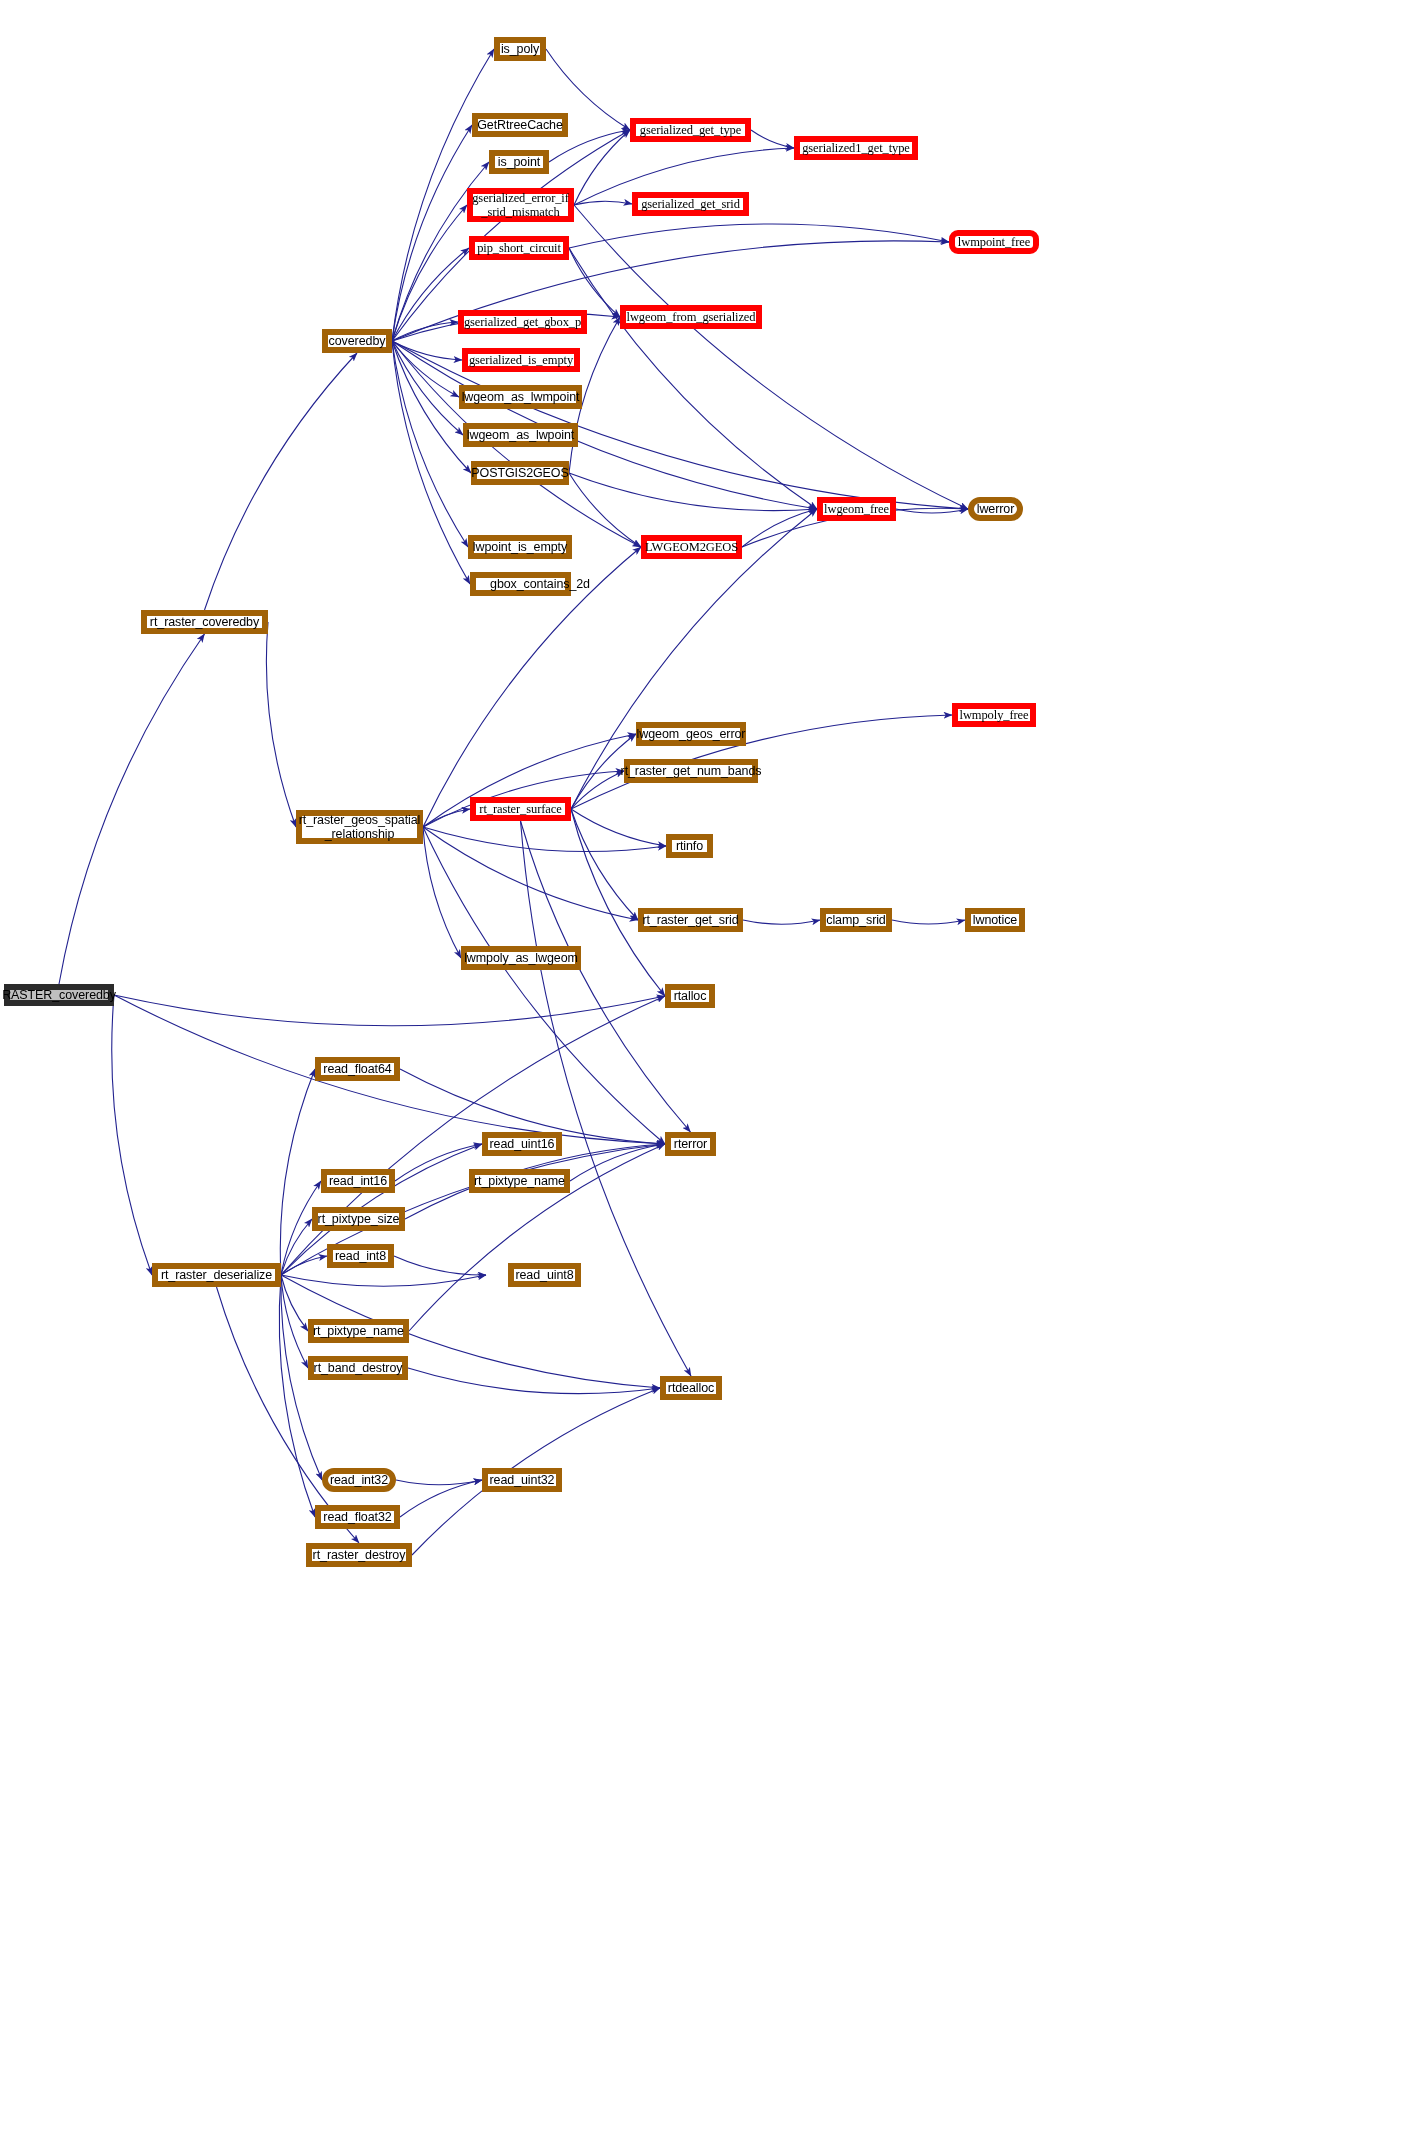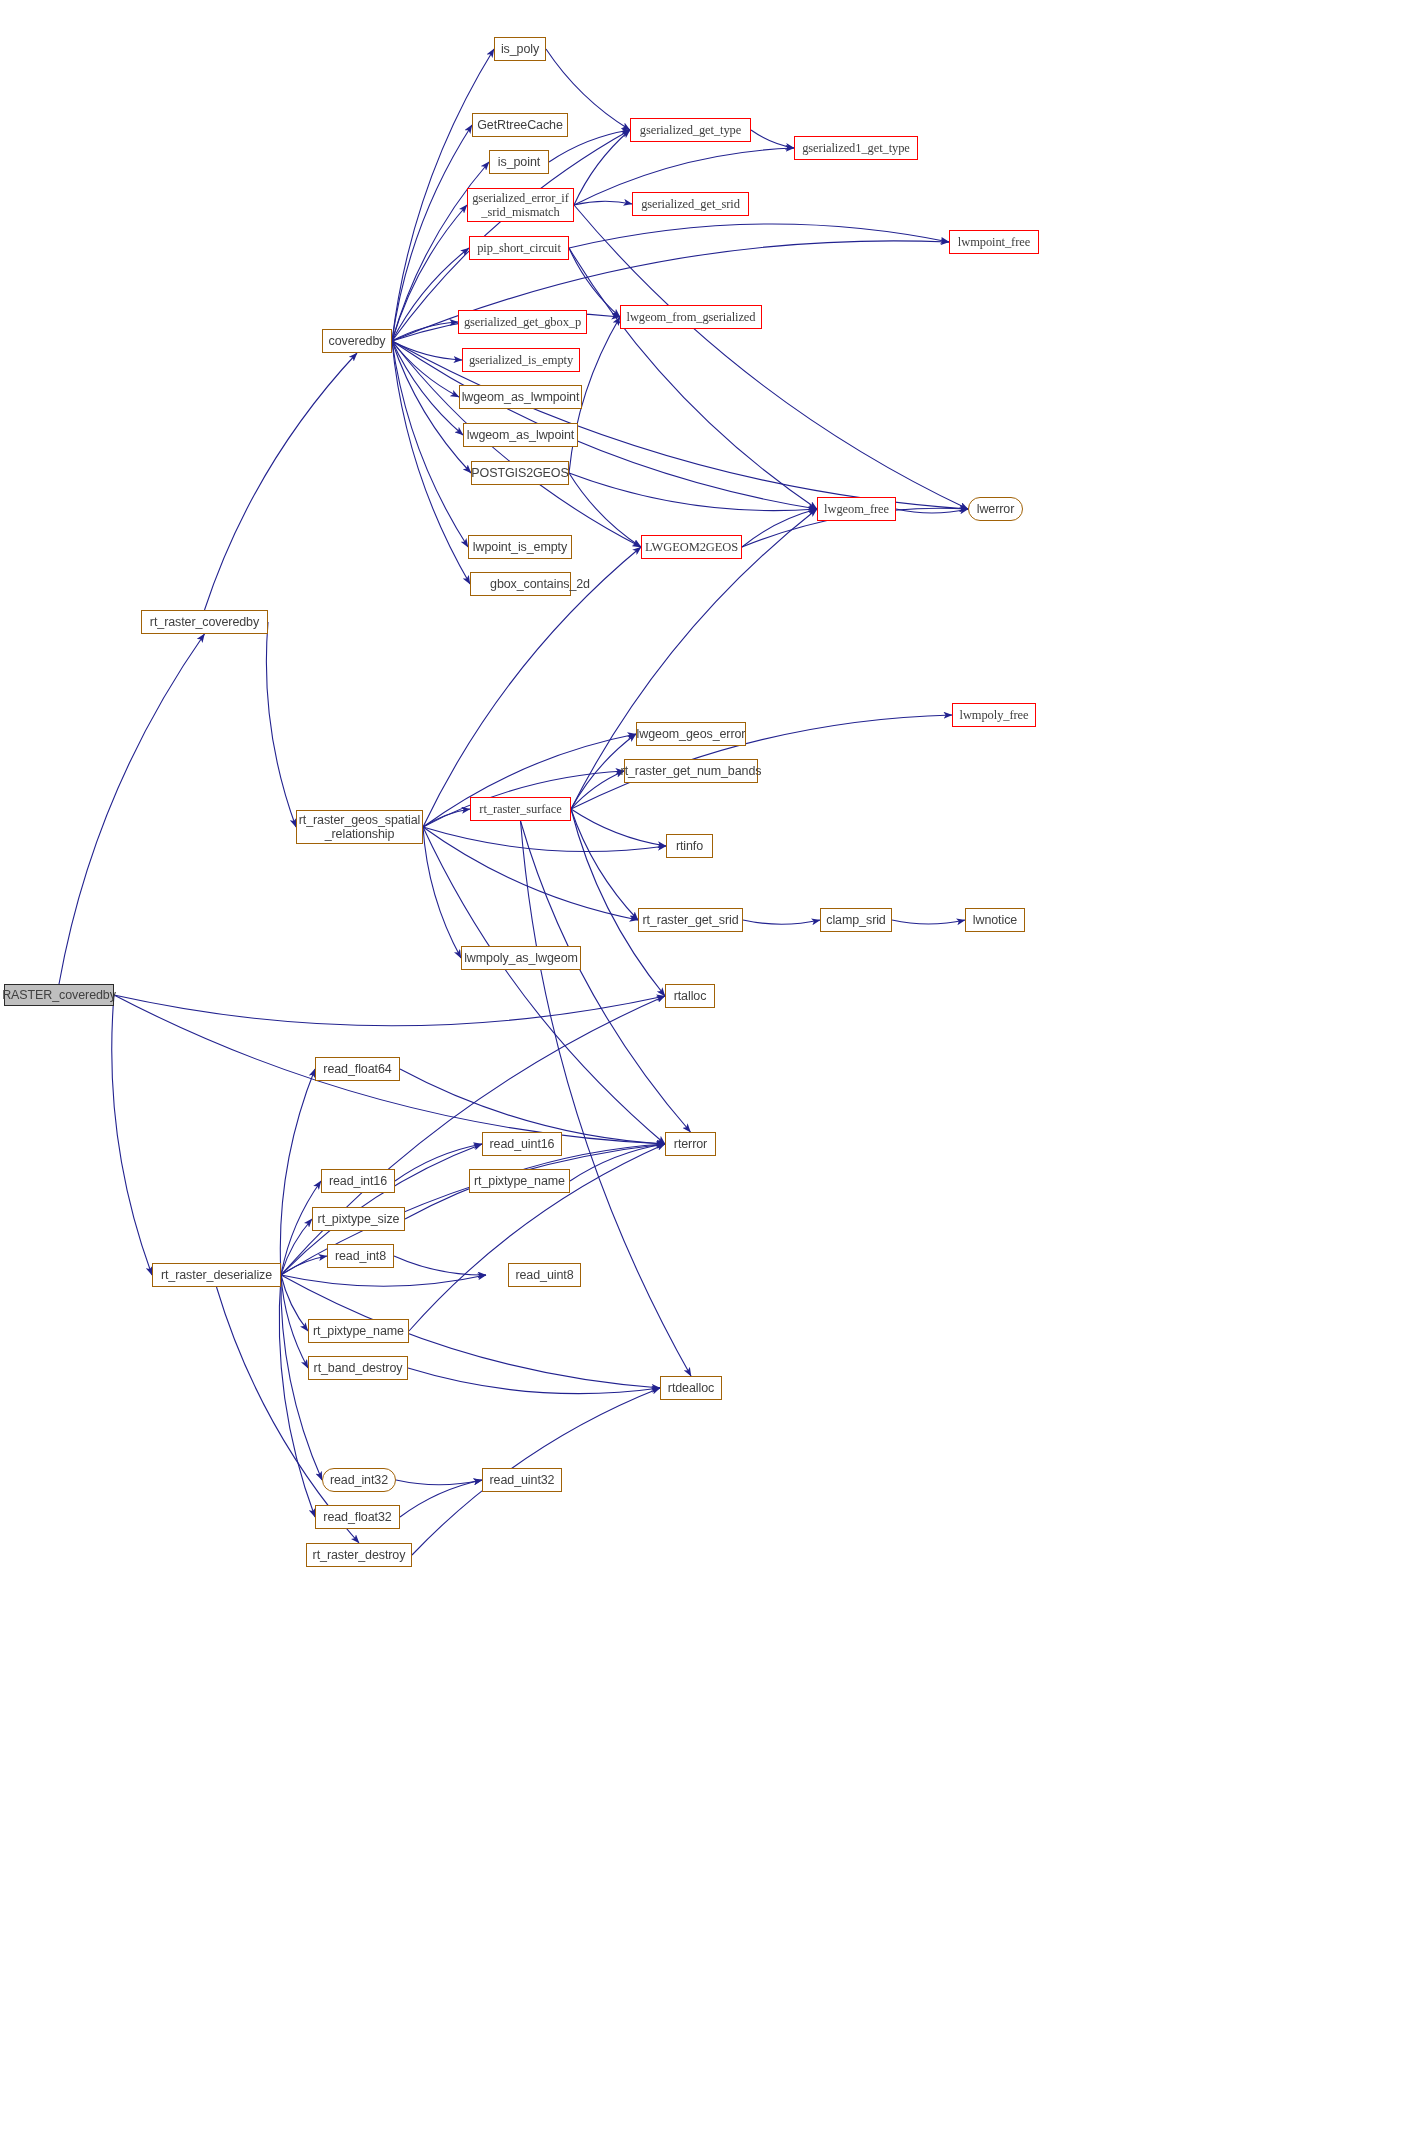--- a/index.html
+++ b/index.html
@@ -27,22 +27,22 @@
     pointer-events: none;
   }
   .node {
     position: absolute;
     box-sizing: border-box;
     display: flex;
     align-items: center;
     justify-content: center;
     text-align: center;
     background: #ffffff;
-    border: 1px solid #a16207;
-    color: #404040;
+    border: 6px solid #a16207;
+    color: #000000;
     font-size: 12.5px;
     line-height: 1.12;
     letter-spacing: -0.1px;
     white-space: pre;
     cursor: pointer;
   }
   .node.red {
     border-color: #ff0000;
     font-family: Liberation Serif, serif;
   }
@@ -149,21 +149,21 @@
   </svg>
   <div id="node-layer">
       <div class="node" style="left: 494px; top: 37px; width: 52px; height: 24px;">is_poly</div>
       <div class="node" style="left: 472px; top: 113px; width: 96px; height: 24px;">GetRtreeCache</div>
       <div class="node red" style="left: 630px; top: 118px; width: 121px; height: 24px;">gserialized_get_type</div>
       <div class="node red" style="left: 794px; top: 136px; width: 124px; height: 24px;">gserialized1_get_type</div>
       <div class="node" style="left: 489px; top: 150px; width: 60px; height: 24px;">is_point</div>
       <div class="node red" style="left: 467px; top: 188px; width: 107px; height: 34px;">gserialized_error_if
 _srid_mismatch</div>
       <div class="node red" style="left: 632px; top: 192px; width: 117px; height: 24px;">gserialized_get_srid</div>
-      <div class="node red" style="left: 949px; top: 230px; width: 90px; height: 24px;">lwmpoint_free</div>
+      <div class="node red" style="left: 949px; top: 230px; width: 90px; height: 24px; border-radius: 9px;">lwmpoint_free</div>
       <div class="node red" style="left: 469px; top: 236px; width: 100px; height: 24px;">pip_short_circuit</div>
       <div class="node red" style="left: 620px; top: 305px; width: 142px; height: 24px;">lwgeom_from_gserialized</div>
       <div class="node red" style="left: 458px; top: 310px; width: 129px; height: 24px;">gserialized_get_gbox_p</div>
       <div class="node" style="left: 322px; top: 329px; width: 70px; height: 24px;">coveredby</div>
       <div class="node red" style="left: 462px; top: 348px; width: 118px; height: 24px;">gserialized_is_empty</div>
       <div class="node" style="left: 459px; top: 385px; width: 123px; height: 24px;">lwgeom_as_lwmpoint</div>
       <div class="node" style="left: 463px; top: 423px; width: 115px; height: 24px;">lwgeom_as_lwpoint</div>
       <div class="node" style="left: 471px; top: 461px; width: 98px; height: 24px;">POSTGIS2GEOS</div>
       <div class="node red" style="left: 817px; top: 497px; width: 79px; height: 24px;">lwgeom_free</div>
       <div class="node" style="left: 968px; top: 497px; width: 55px; height: 24px; border-radius: 12px;">lwerror</div>

